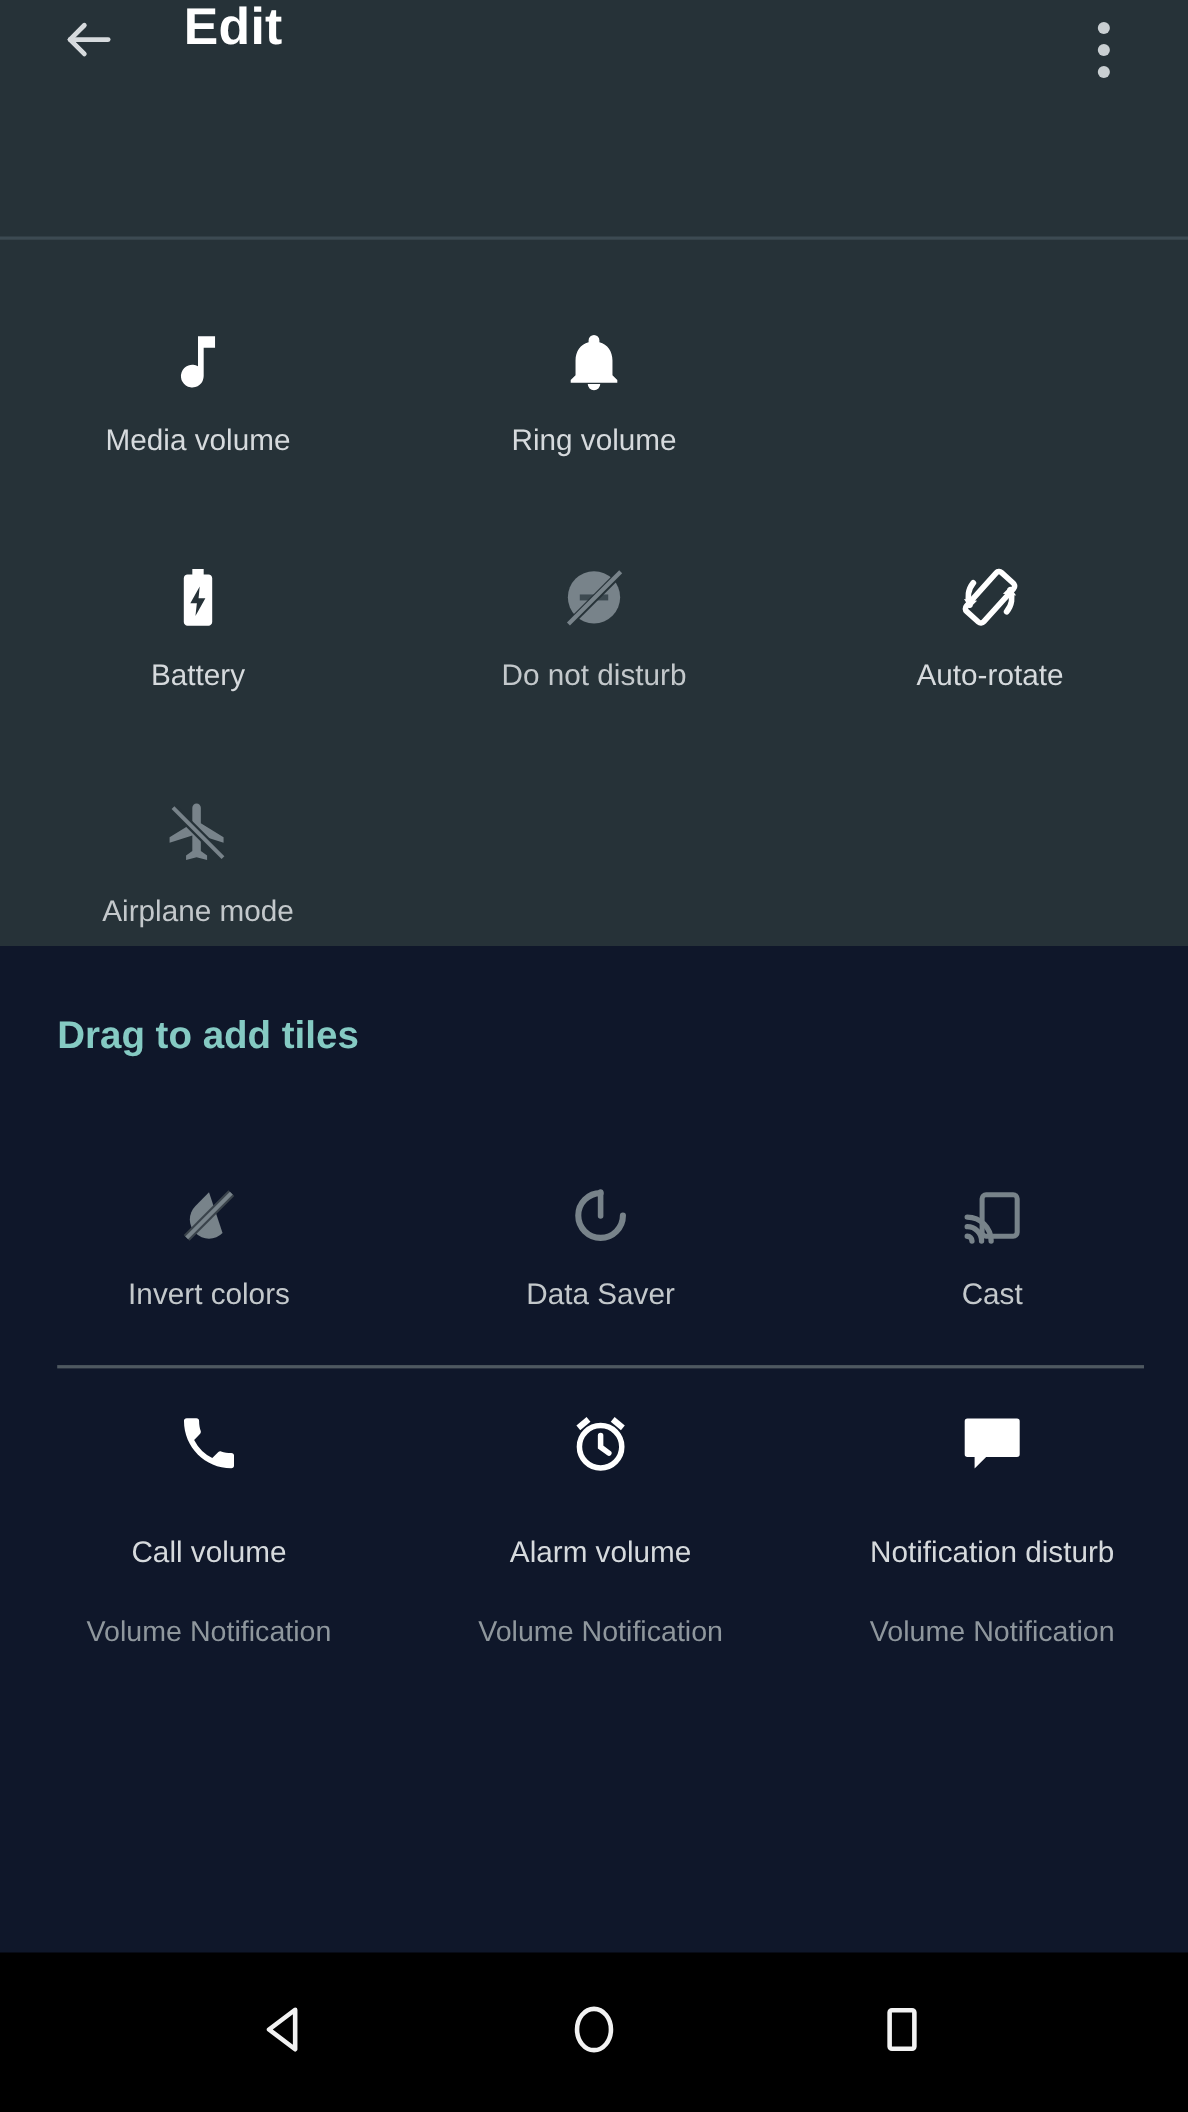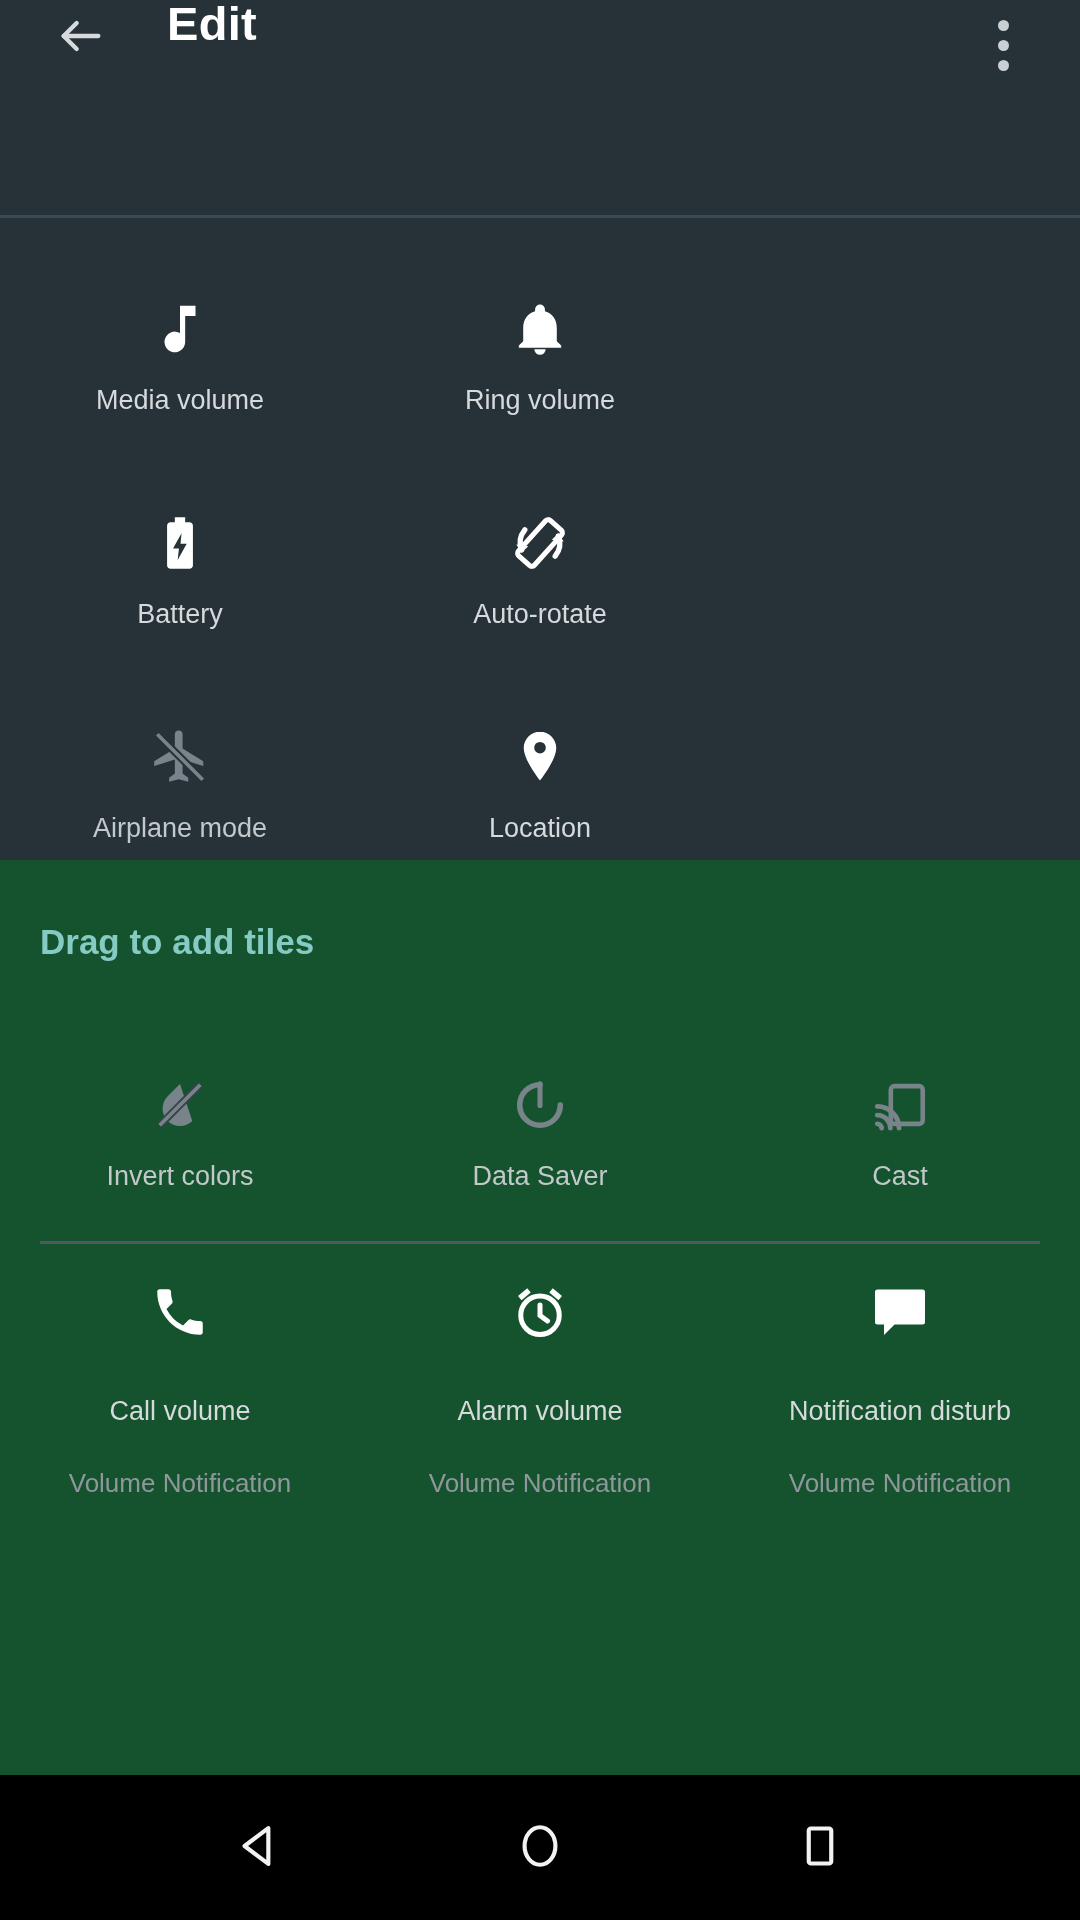--- a/index.html
+++ b/index.html
@@ -45,21 +45,21 @@
   .current-panel .tile { height:214px; padding-top:34px; }
   .tile .ico { height:76px; display:flex; align-items:center; justify-content:center; }
   .tile .lbl {
     font-size:27px; color:#d6dadd; line-height:1.18; margin-top:18px;
     max-width:300px;
   }
   .tile.dim .lbl { color:#c3c8cb; }
   .tile .sub { font-size:26px; color:#8f979d; line-height:1.2; margin-top:4px; }
 
   
-  .add-panel { background:#14532d; flex:1; position:relative; }
+  .add-panel { background:#0f172a; flex:1; position:relative;padding-left:12px; }
   .add-title {
     color:#85cac3; font-size:35px; font-weight:bold;
     padding:64px 0 0 40px; line-height:1;
   }
   .add-panel .row1 { margin-top:62px; }
   .add-panel .row1 .tile { height:200px; padding-top:18px; }
   .divider {
     height:3px; background:#4e5860; margin:20px 40px 0 40px;
   }
   .add-panel .row2 { margin-top:36px; }
@@ -125,20 +125,31 @@
       <div class="tile">
         <div class="ico">
           <svg width="62" height="62" viewBox="0 0 24 24">
             <path d="M15.7 4H14V2h-4v2H8.3C7.6 4 7 4.6 7 5.3v15.4C7 21.4 7.6 22 8.3 22h7.4c.7 0 1.3-.6 1.3-1.3V5.3C17 4.6 16.4 4 15.7 4z" fill="#ffffff"></path>
             <path d="M12.6 8.2 L9.3 14.1 H11.6 L11.1 18.6 L14.6 12.3 H12.2 Z" fill="#263238"></path>
           </svg>
         </div>
         <div class="lbl">Battery</div>
       </div>
 
+      <div class="tile dim">
+        <div class="ico">
+          <svg width="62" height="62" viewBox="0 0 24 24">
+            <circle cx="12" cy="12" r="9.2" fill="#78838a"></circle>
+            <rect x="7" y="11" width="10" height="2.1" fill="#3d4a51"></rect>
+            <line x1="4" y1="20.6" x2="20.6" y2="4" stroke="#263238" stroke-width="2.6"></line>
+            <line x1="3" y1="21.4" x2="21.4" y2="3" stroke="#78838a" stroke-width="1.5"></line>
+          </svg>
+        </div>
+        <div class="lbl">Do not disturb</div>
+      </div>
 
       <div class="tile">
         <div class="ico">
           <svg width="64" height="64" viewBox="0 0 24 24">
             <g transform="rotate(42 12 12)">
               <rect x="8" y="3.1" width="8" height="17.8" rx="1.3" fill="none" stroke="#ffffff" stroke-width="1.9"></rect>
             </g>
             <path d="M6.3 7.1 A7.6 7.6 0 0 0 5.1 14.6" fill="none" stroke="#ffffff" stroke-width="2" stroke-linecap="round"></path>
             <path d="M17.7 16.9 A7.6 7.6 0 0 0 18.9 9.4" fill="none" stroke="#ffffff" stroke-width="2" stroke-linecap="round"></path>
             <path d="M3.1 12.6 L5.2 15.6 L7.6 13.2 Z" fill="#ffffff"></path>
@@ -155,29 +166,20 @@
         <div class="ico">
           <svg width="62" height="62" viewBox="0 0 24 24">
             <path d="M21 15.5v-1.9l-8-4.9V3.2a1.5 1.5 0 0 0-3 0v5.5l-8 4.9v1.9l8-2.5v5.4l-2.2 1.6v1.6l3.7-1 3.7 1v-1.6L13 18.4V13l8 2.5z" fill="#78838a"></path>
             <line x1="3.2" y1="3.2" x2="20.8" y2="20.8" stroke="#263238" stroke-width="3"></line>
             <line x1="3.2" y1="3.2" x2="20.8" y2="20.8" stroke="#78838a" stroke-width="1.4"></line>
           </svg>
         </div>
         <div class="lbl">Airplane mode</div>
       </div>
 
-      <div class="tile">
-        <div class="ico">
-          <svg width="62" height="62" viewBox="0 0 24 24">
-            <path d="M12 2.2c-3.5 0-6.3 2.8-6.3 6.3 0 4.7 6.3 12.6 6.3 12.6s6.3-7.9 6.3-12.6c0-3.5-2.8-6.3-6.3-6.3z" fill="#ffffff"></path>
-            <circle cx="12" cy="8.4" r="2.25" fill="#263238"></circle>
-          </svg>
-        </div>
-        <div class="lbl">Location</div>
-      </div>
 
       <div class="tile"></div>
     </div>
   </div>
 
   <div class="add-panel">
     <div class="add-title">Drag to add tiles</div>
 
     <div class="grid row1">
 

